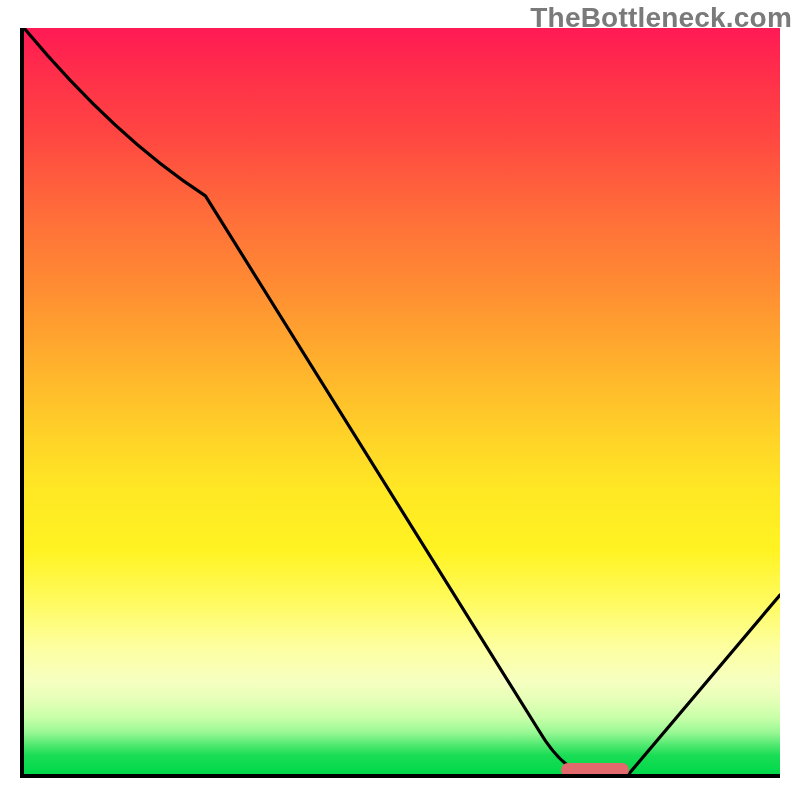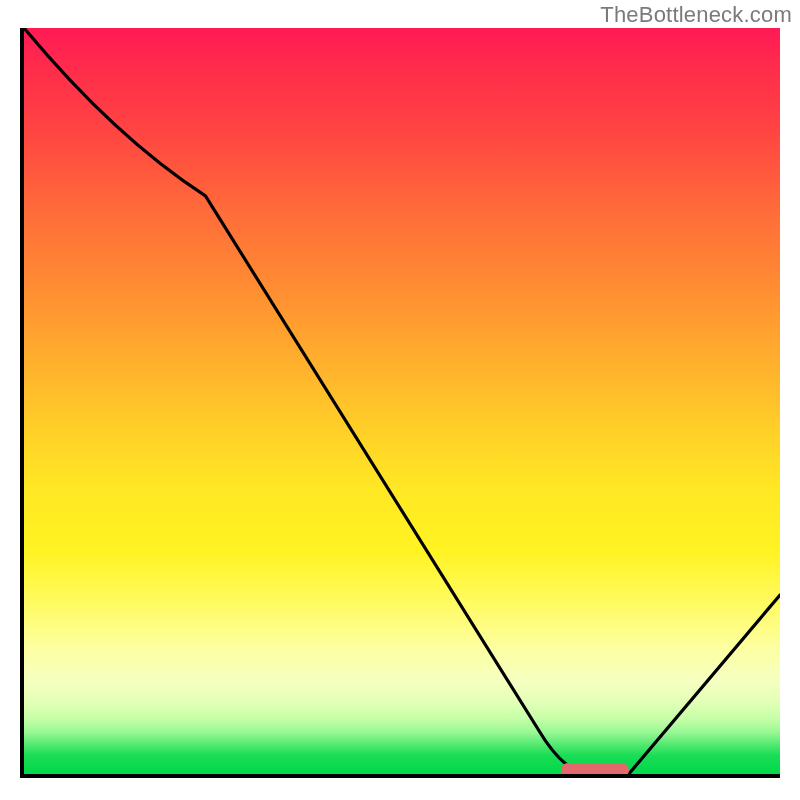--- a/index.html
+++ b/index.html
@@ -12,22 +12,22 @@
   }
   .container {
     position: relative;
     width: 800px;
     height: 800px;
   }
   .watermark {
     position: absolute;
     top: 2px;
     right: 8px;
-    font-size: 22px;
-    font-weight: normal;
+    font-size: 28px;
+    font-weight: bold;
     color: #7a7a7a;
     letter-spacing: 0.2px;
     text-align: right;
   }
   .plot-area {
     position: absolute;
     left: 20px;
     top: 28px;
     width: 760px;
     height: 750px;

